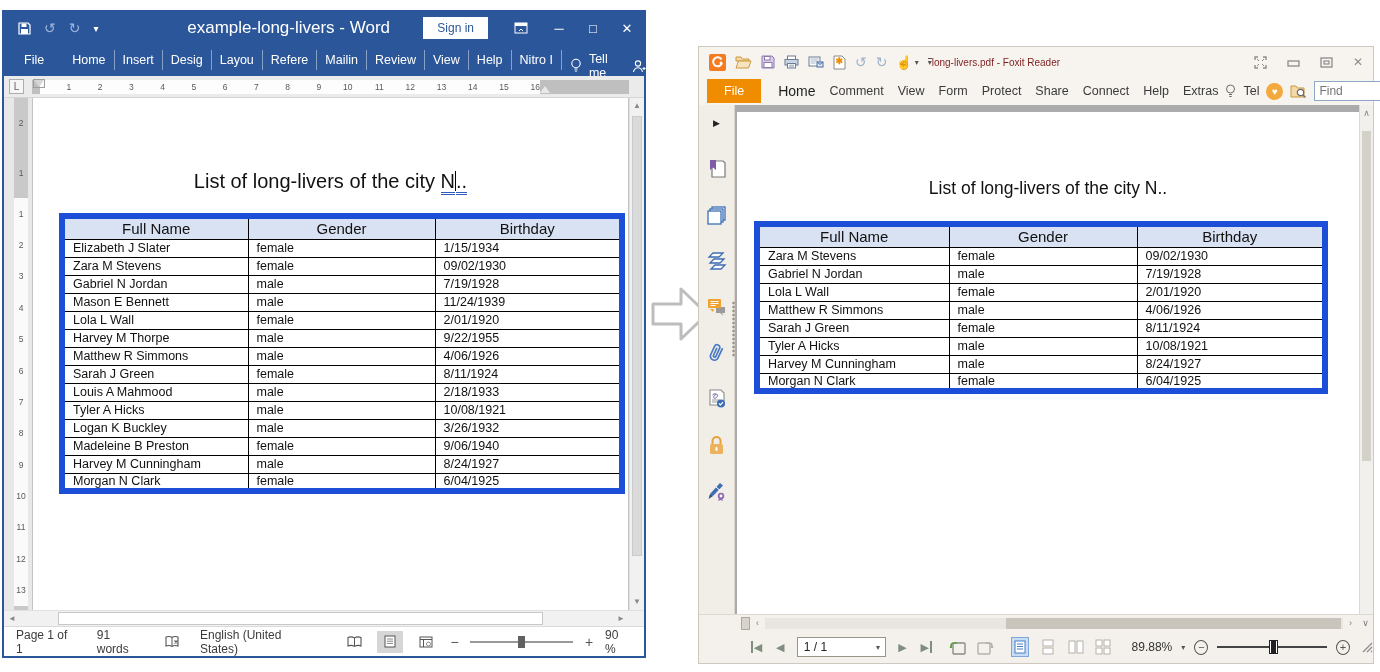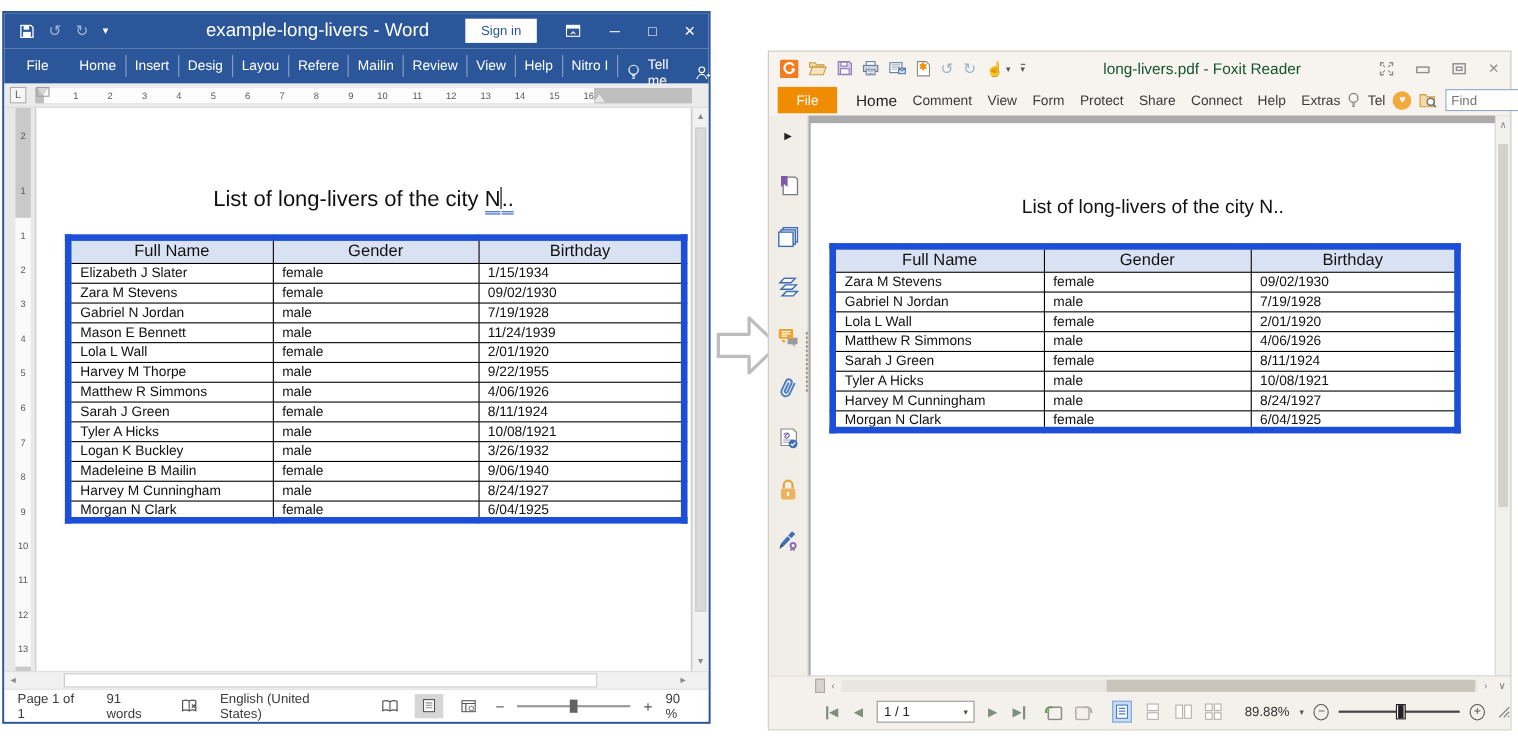--- a/index.html
+++ b/index.html
@@ -62,21 +62,21 @@
   .zoom-sign { font-size:14px; color:#555; width:12px; text-align:center; }
 
   
   #transfer-arrow { position:absolute; left:651px; top:283px; }
 
   
   #foxit-window { position:absolute; left:698px; top:46px; width:676px; height:618px; background:#F7F4F0; border:1px solid #CFC8BE; display:flex; flex-direction:column; }
   .f-titlebar { height:30px; display:flex; align-items:center; padding:0 10px; flex:0 0 auto; }
   .f-qat { display:flex; align-items:center; gap:9px; }
   .f-qat .glyph { font-size:14px; color:#9DB3C8; }
-  .f-title { flex:1; text-align:center; font-size:14px; color:#14532d; white-space:nowrap; }
+  .f-title { flex:1; font-size:10px; color:#7f1d1d; white-space:nowrap; }
   .f-controls { display:flex; align-items:center; gap:20px; color:#8B8B8B; }
   .f-menubar { height:28px; display:flex; align-items:center; font-size:12.5px; color:#3B3B3B; padding-left:8px; flex:0 0 auto; }
   .f-file-tab { background:#EF8C00; color:#fff; padding:5px 17px; margin-right:10px; }
   .f-menu { padding:4px 7px; white-space:nowrap; }
   .f-menu:first-child { font-size:14px; color:#1F1F1F; }
   .f-menubar-right { margin-left:auto; display:flex; align-items:center; gap:7px; padding-right:6px; }
   .f-tell { display:flex; align-items:center; gap:6px; color:#3B3B3B; }
   .f-heart { width:17px; height:17px; border-radius:50%; background:#F3A93C; color:#fff; font-size:10px; text-align:center; line-height:17px; }
   .f-findbox { width:88px; height:20px; background:#fff; border:1px solid #8FA8C8; display:flex; align-items:center; }
   .f-findbox input { flex:1; border:none; outline:none; font-size:12px; padding:0 4px; width:60px; font-family:inherit; color:#444; background:transparent; }
@@ -284,31 +284,36 @@
               <td>Matthew R Simmons</td>
               <td>male</td>
               <td>4/06/1926</td>
             </tr>
             <tr>
               <td>Sarah J Green</td>
               <td>female</td>
               <td>8/11/1924</td>
             </tr>
             <tr>
+              <td>Louis A Mahmood</td>
+              <td>male</td>
+              <td>2/18/1933</td>
+            </tr>
+            <tr>
               <td>Tyler A Hicks</td>
               <td>male</td>
               <td>10/08/1921</td>
             </tr>
             <tr>
               <td>Logan K Buckley</td>
               <td>male</td>
               <td>3/26/1932</td>
             </tr>
             <tr>
-              <td>Madeleine B Mailin</td>
+              <td>Madeleine B Preston</td>
               <td>female</td>
               <td>9/06/1940</td>
             </tr>
             <tr>
               <td>Harvey M Cunningham</td>
               <td>male</td>
               <td>8/24/1927</td>
             </tr>
             <tr>
               <td>Morgan N Clark</td>

